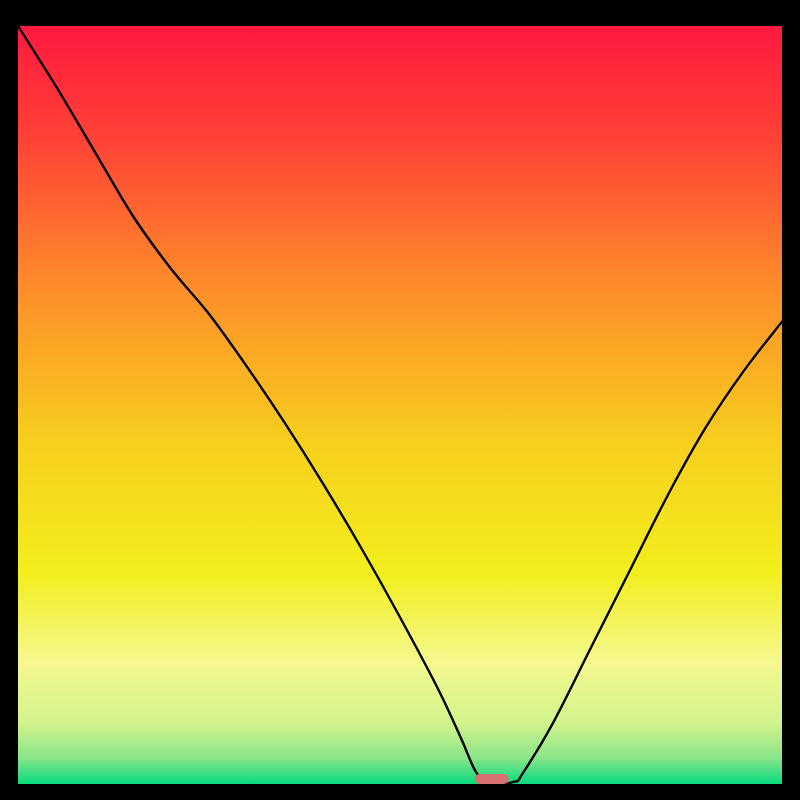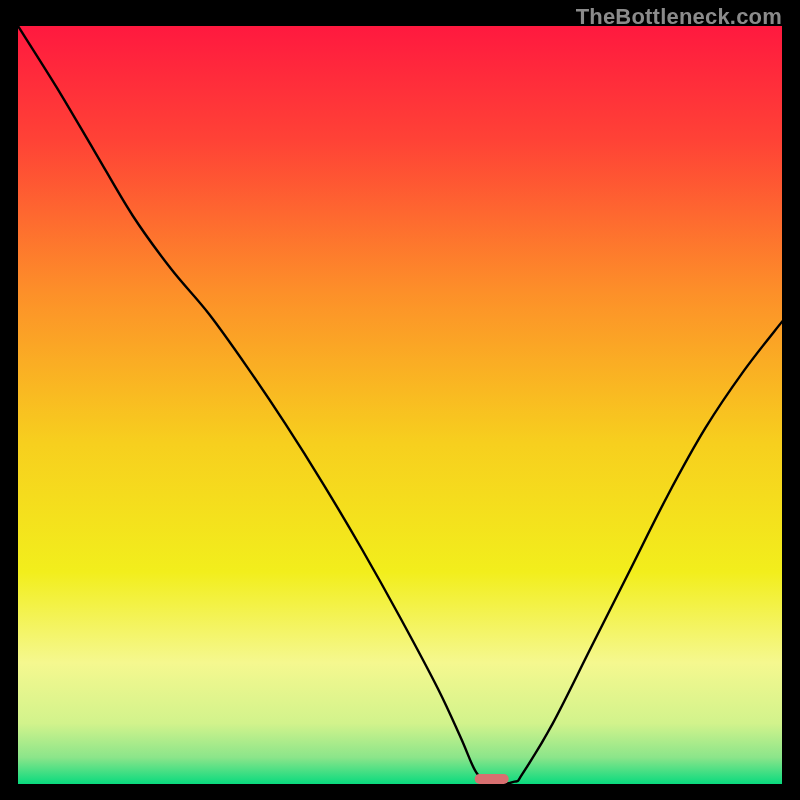--- a/index.html
+++ b/index.html
@@ -31,21 +31,20 @@
     left: 18px;
     top: 26px;
     width: 764px;
     height: 758px;
   }
 </style>
 </head>
 <body>
 
 <div class="frame">
-  <div class="watermark">TheBottleneck.com</div>
 
   <svg class="plot" viewBox="0 0 764 758" preserveAspectRatio="none">
     <defs>
       <linearGradient id="bg-grad" x1="0" y1="0" x2="0" y2="1">
           <stop offset="0%" stop-color="#ff193f"></stop>
           <stop offset="15%" stop-color="#ff4236"></stop>
           <stop offset="35%" stop-color="#fd8f29"></stop>
           <stop offset="55.00000000000001%" stop-color="#f7cf1e"></stop>
           <stop offset="72%" stop-color="#f2ee1c"></stop>
           <stop offset="84%" stop-color="#f5f88f"></stop>

